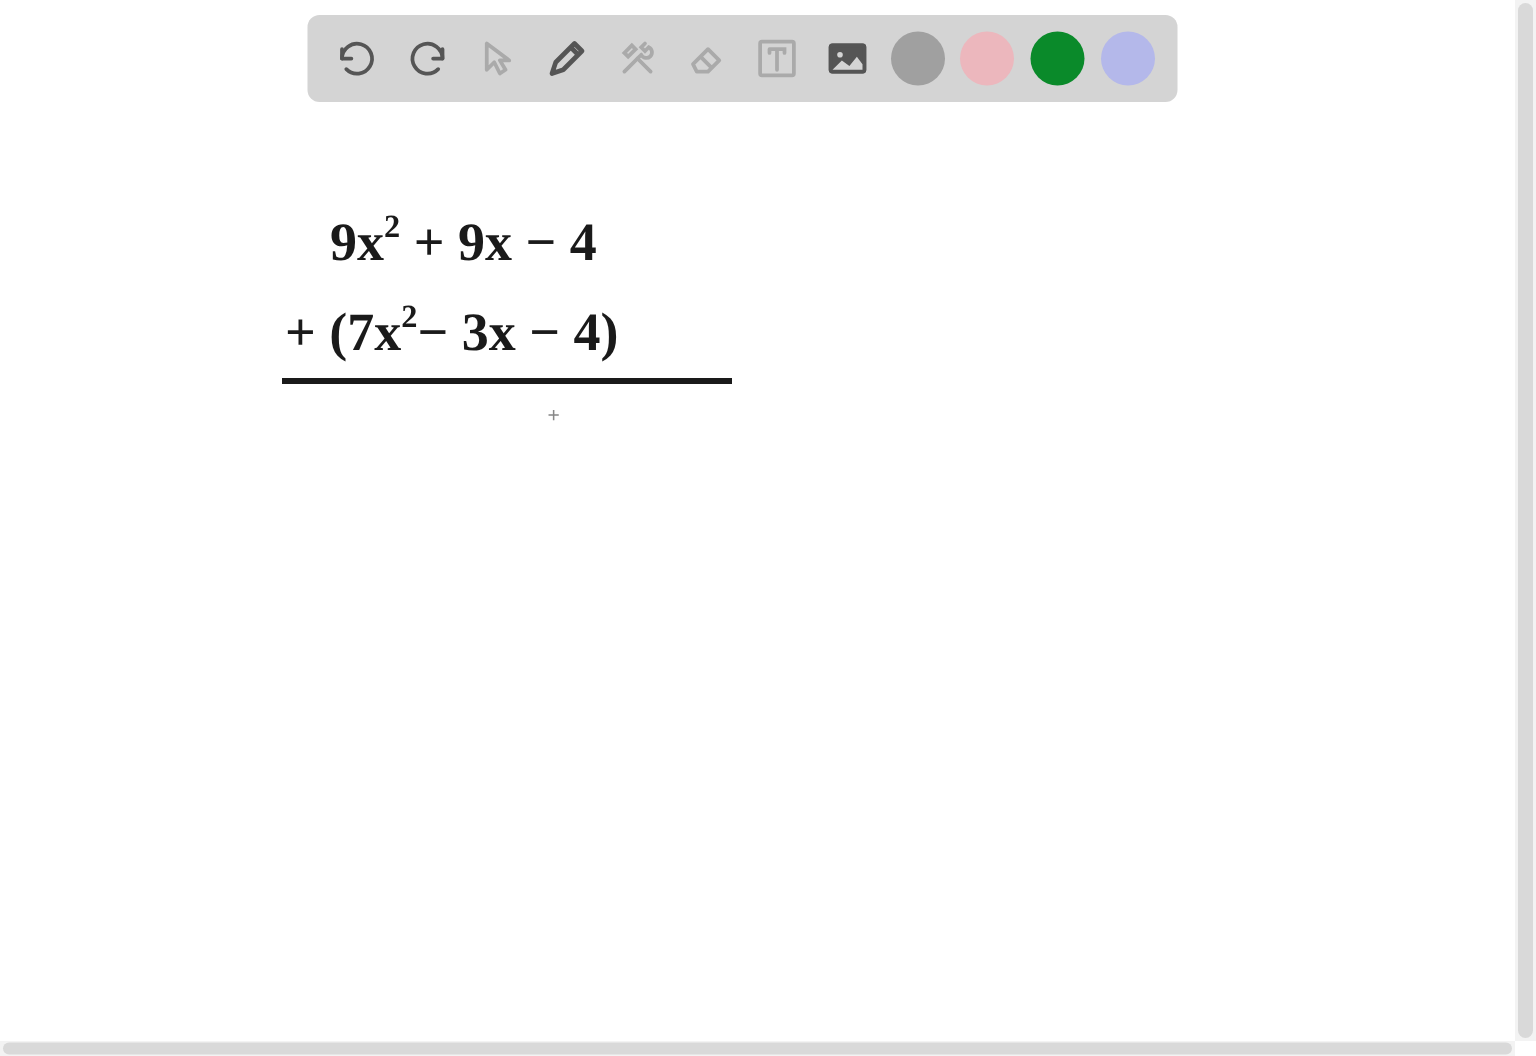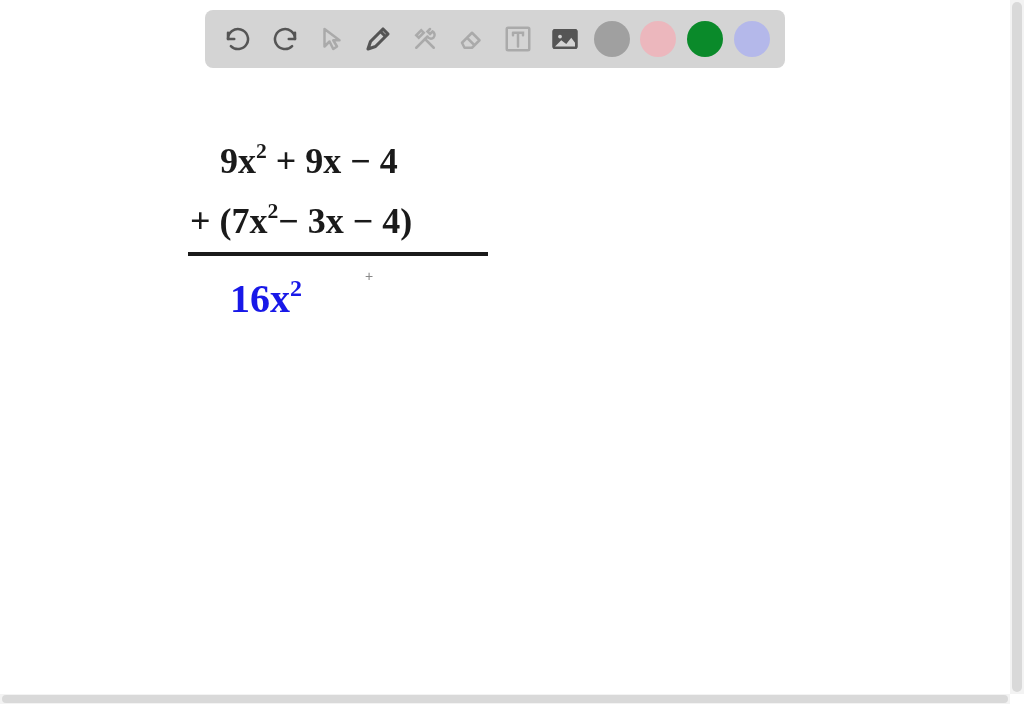--- a/index.html
+++ b/index.html
@@ -149,23 +149,20 @@
   <div class="handwriting line1">
     <span>9x</span><span class="sup">2</span><span> + 9x − 4</span>
   </div>
 
   <div class="handwriting line2">
     <span>+ (7x</span><span class="sup">2</span><span>− 3x − 4)</span>
   </div>
 
   <div class="divider-line"></div>
 
-  <div class="handwriting line3">
-    <span>16x</span><span class="sup">2</span>
-  </div>
 
   <div class="cursor-plus">+</div>
 </div>
 
 <div class="toolbar">
   <div class="tool-btn">
     <svg class="tool-icon tool-icon-dark" viewBox="0 0 24 24">
       <path d="M4 12 A8 8 0 1 1 6.3 17.7" stroke-linecap="round"></path>
       <path d="M4 12 L4 7 M4 12 L9 12" stroke-linecap="round"></path>
     </svg>

